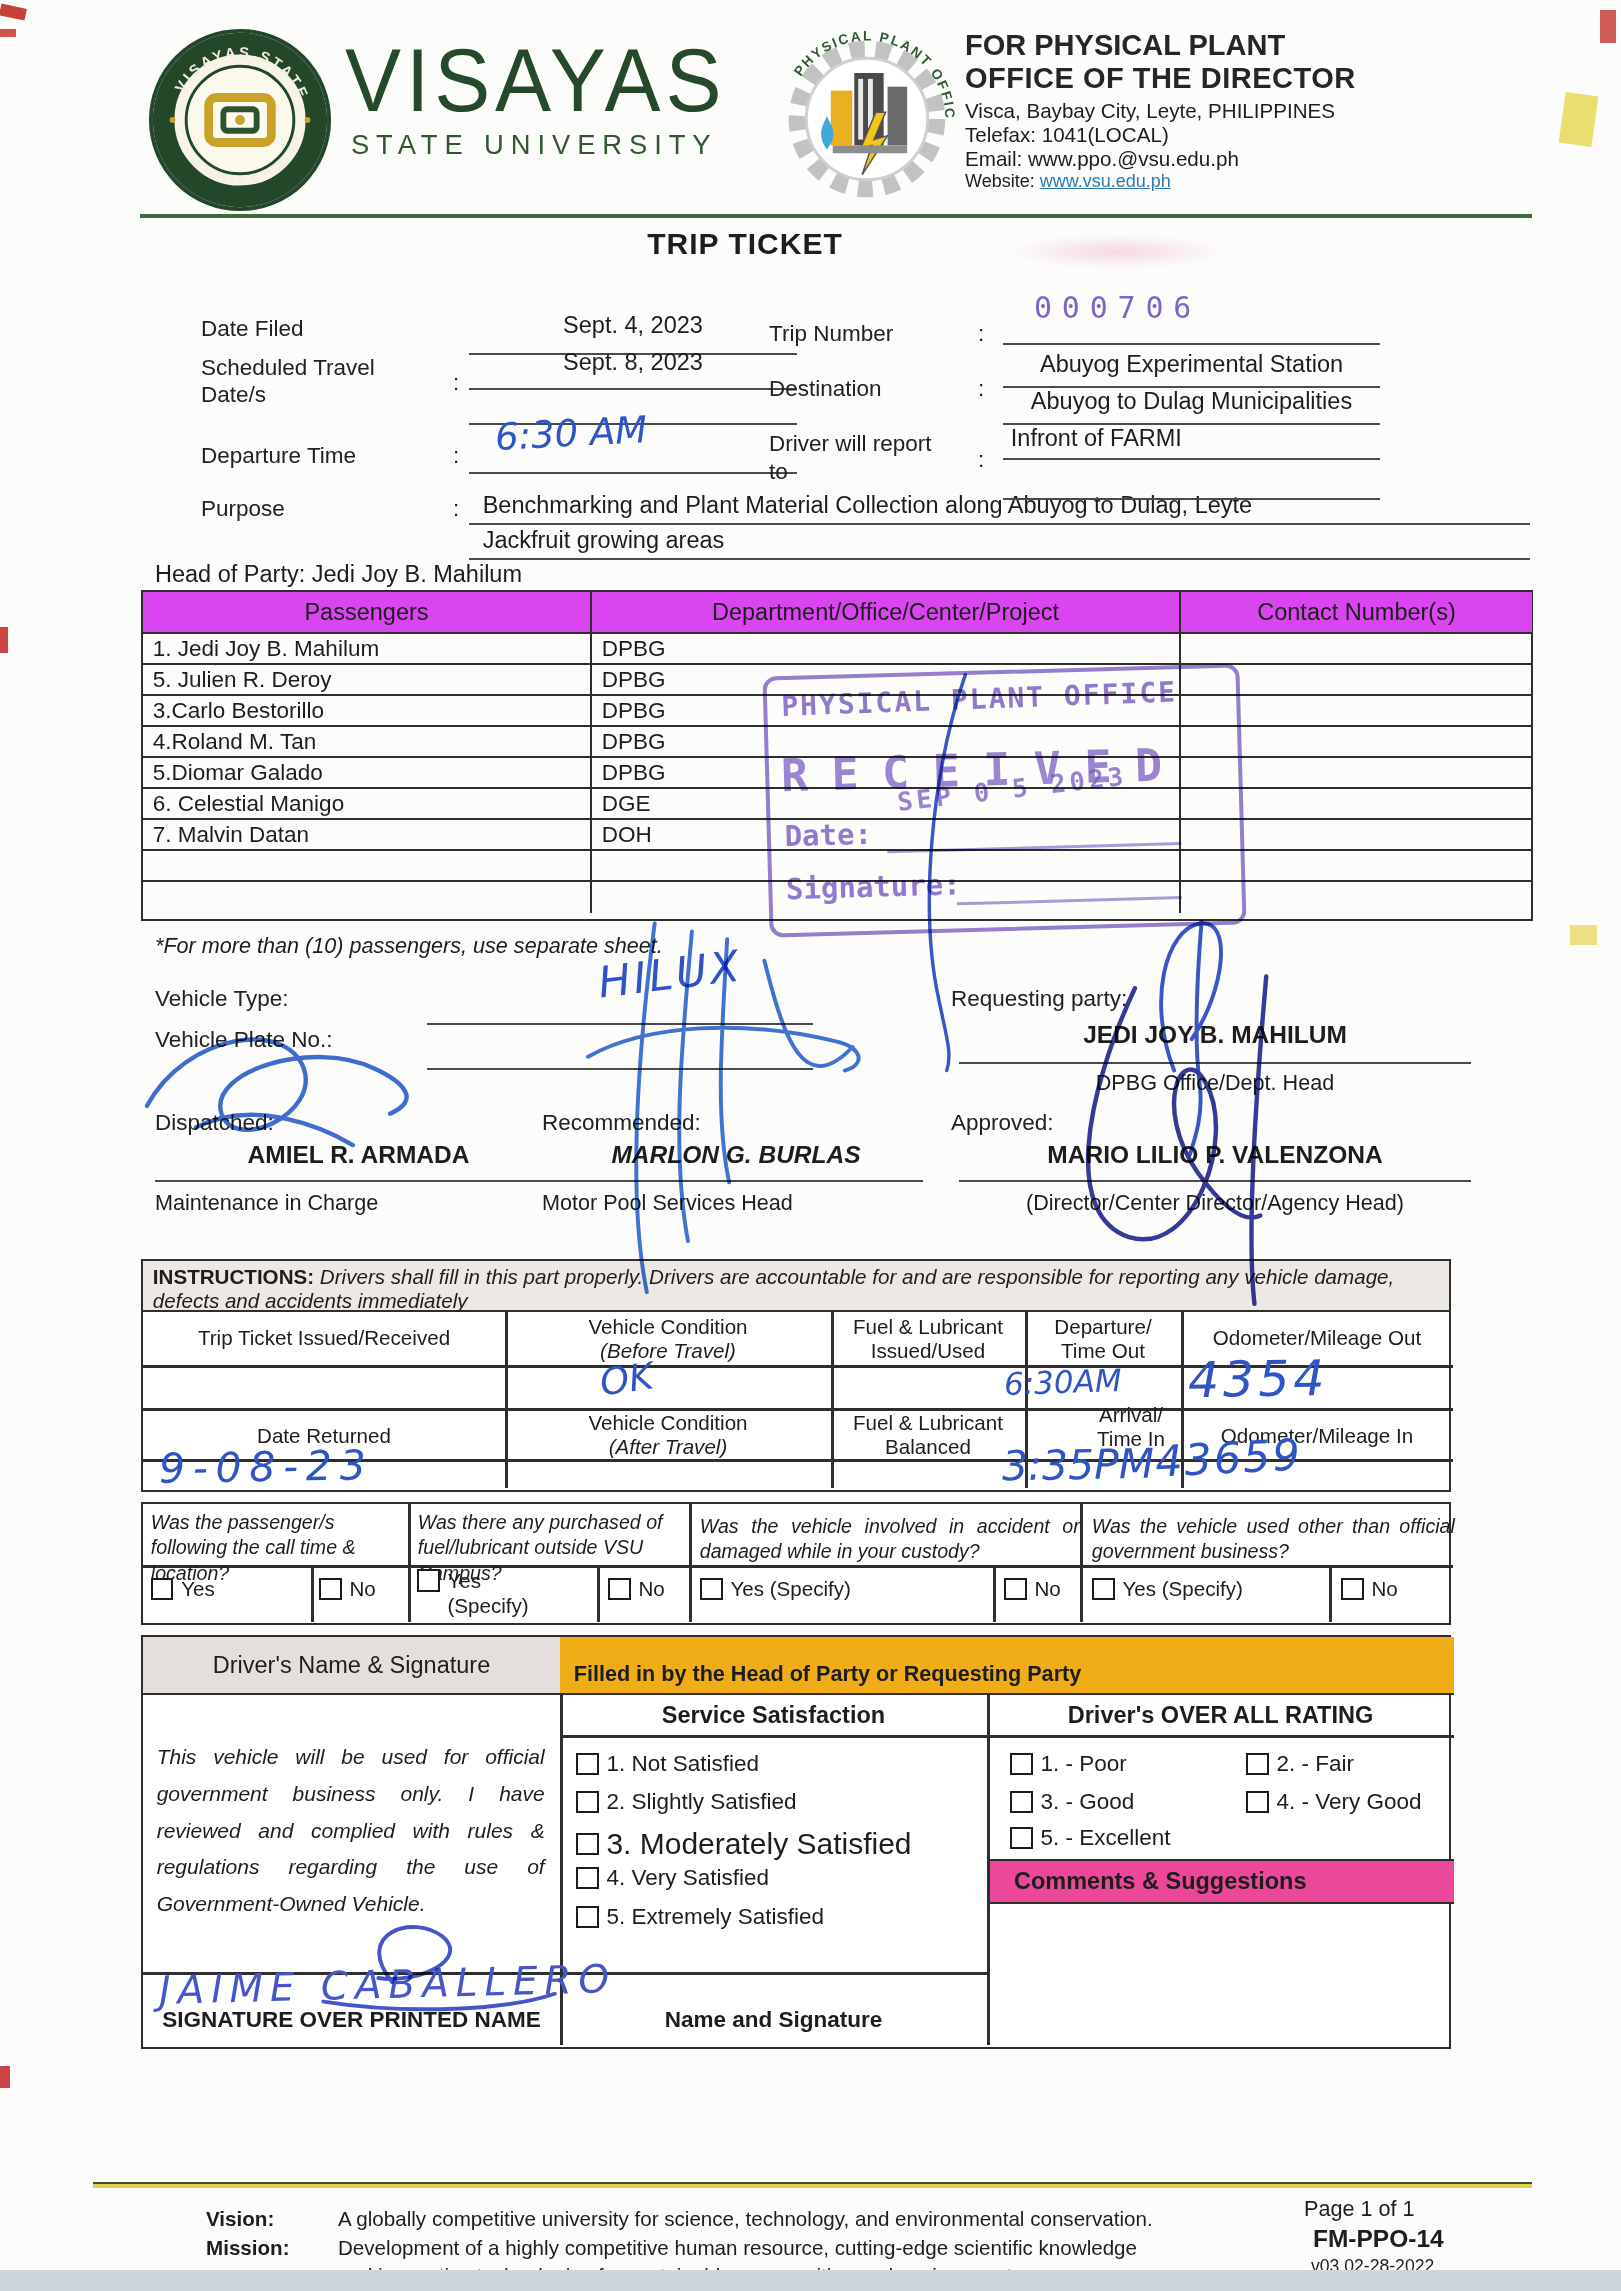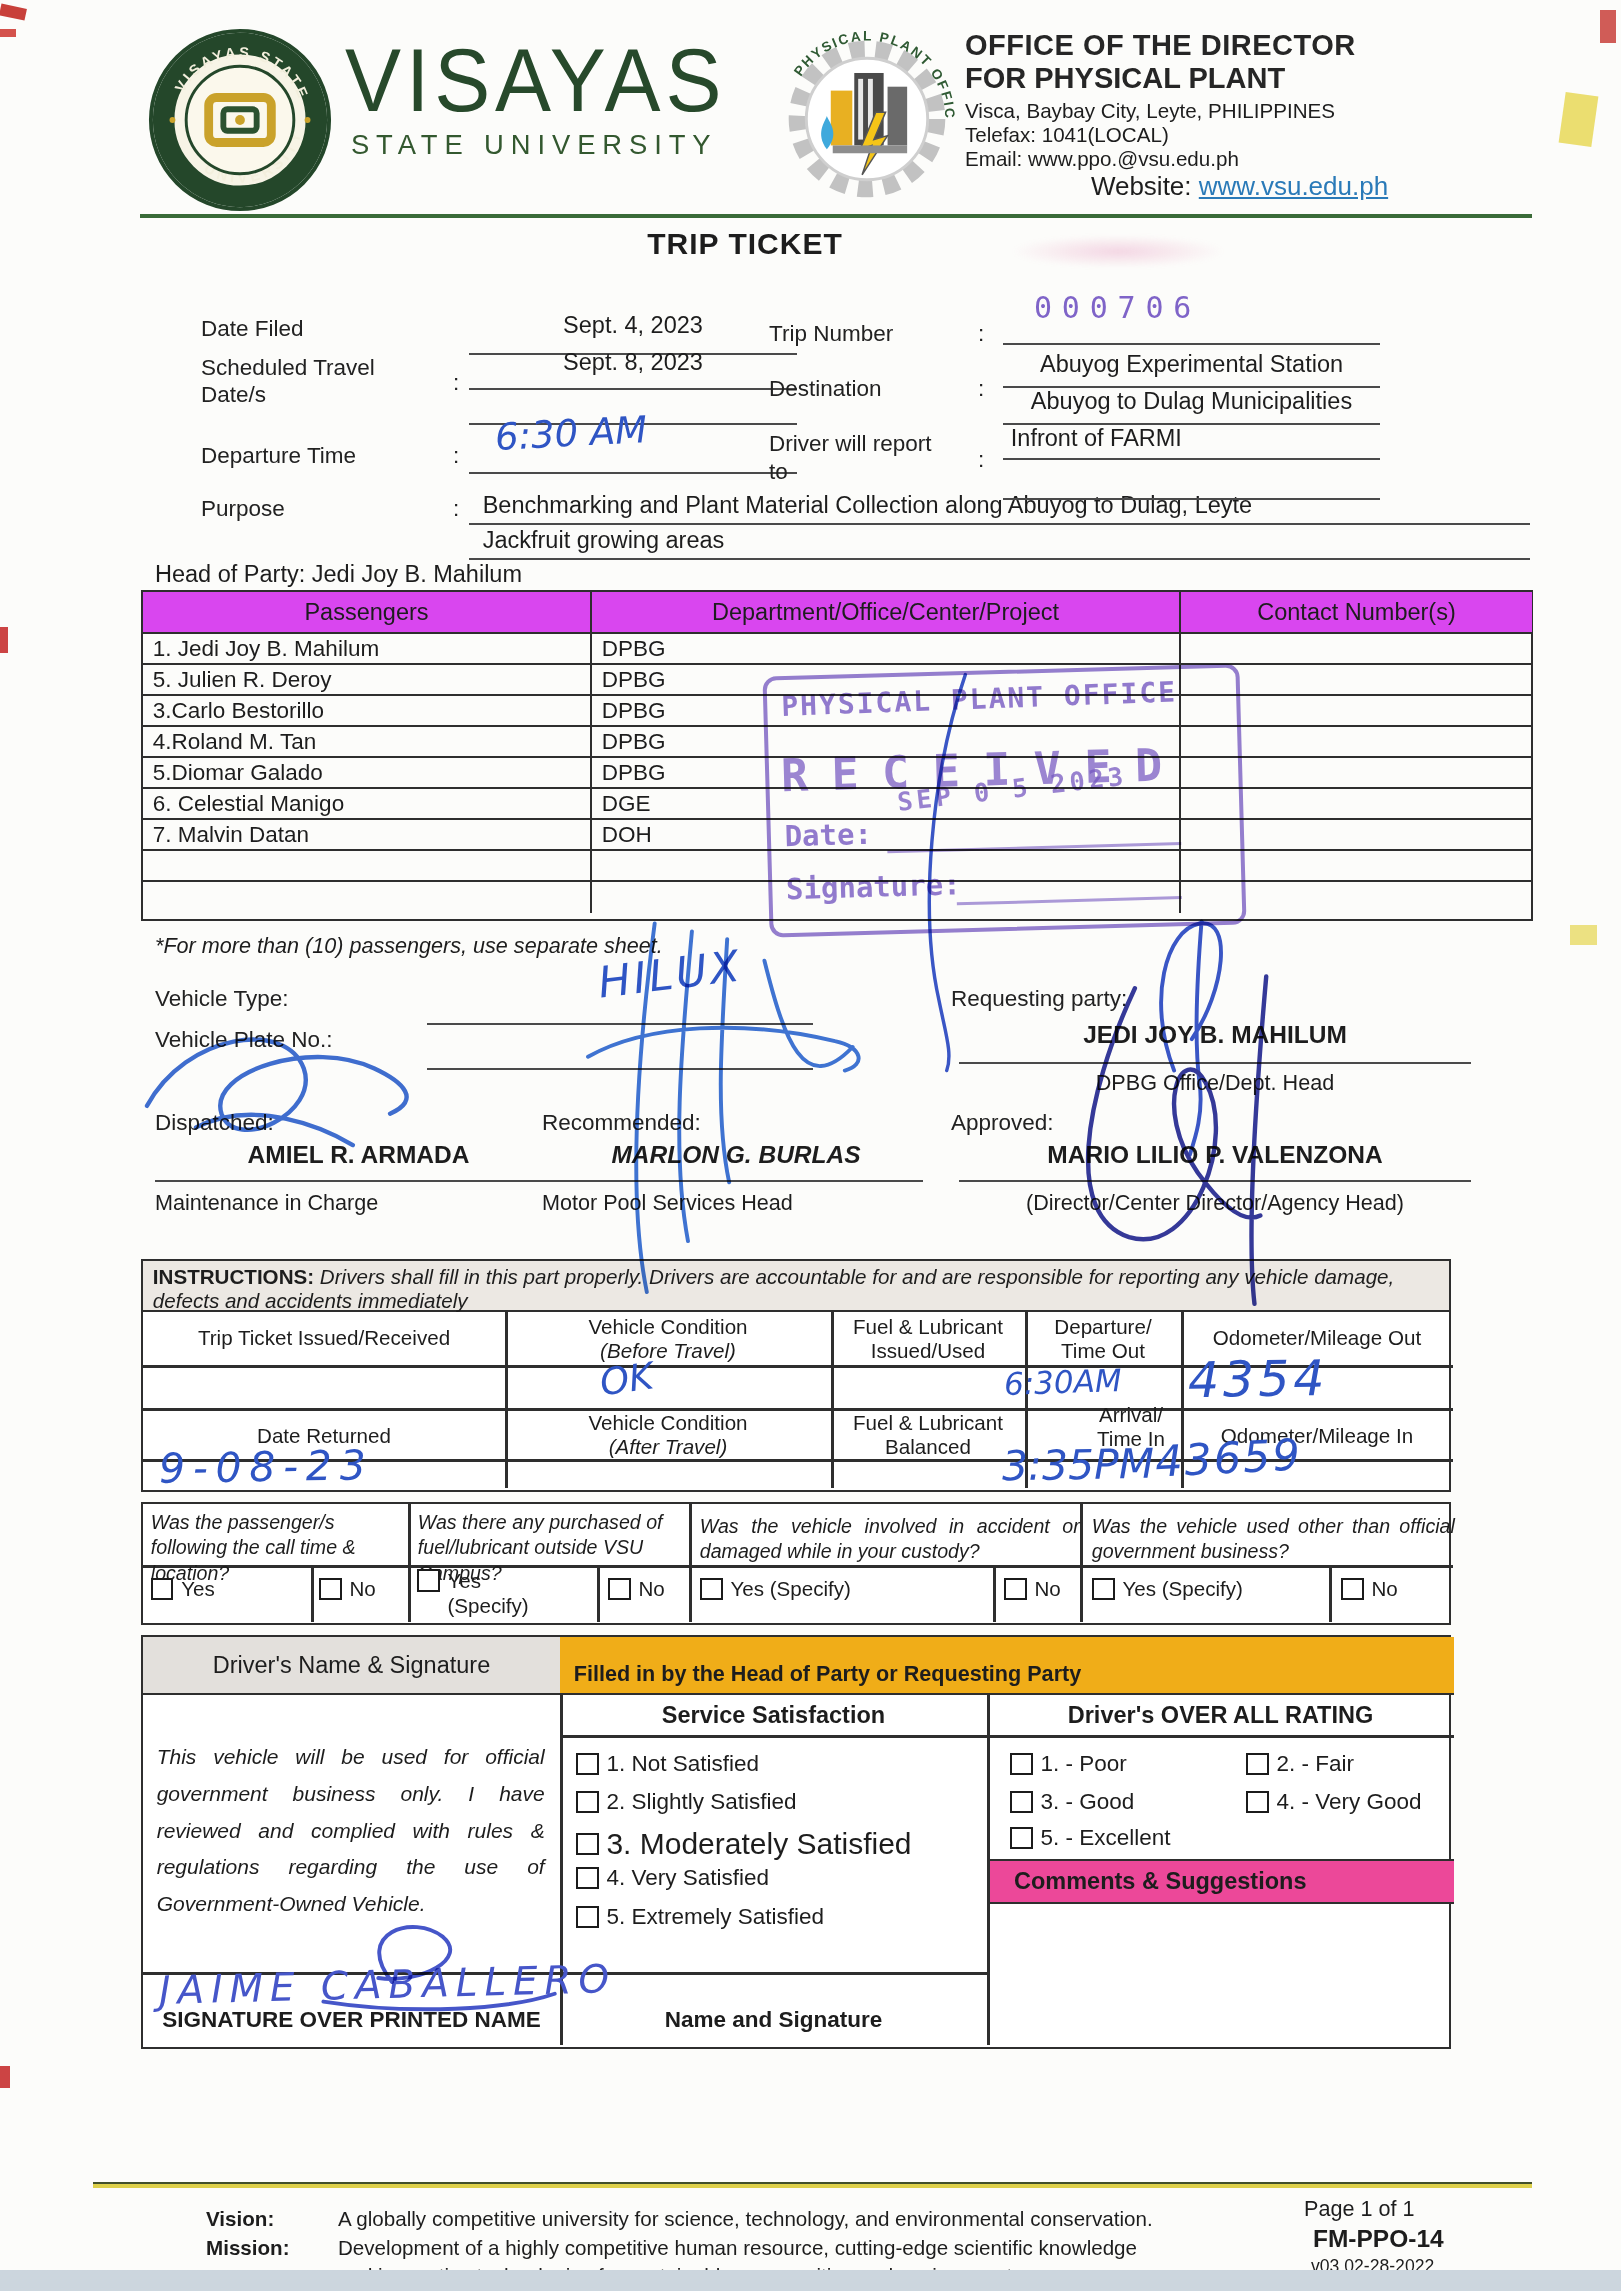--- a/index.html
+++ b/index.html
@@ -80,26 +80,26 @@
     <rect x="116" y="62" width="20" height="60" fill="#6a6a6a"></rect>
     <rect x="58" y="66" width="22" height="56" fill="#e8b022"></rect>
     <rect x="86" y="54" width="5" height="62" fill="#e9e9e9"></rect>
     <rect x="96" y="54" width="5" height="62" fill="#e9e9e9"></rect>
     <path d="M60,112 C48,96 58,84 60,78 C62,84 74,96 60,112 Z" fill="#3fa9dc" transform="translate(-6,14)"></path>
     <polygon points="104,88 88,126 100,122 90,152 116,112 102,116 114,88" fill="#f5c518" stroke="#555" stroke-width="1.5"></polygon>
     <rect x="60" y="122" width="76" height="8" fill="#8d8d8d"></rect>
   </svg>
 
   <div class="abs" style="left:965px;top:29px;width:549px;">
+    <div style="font-size:29px;font-weight:800;color:#262626;">FOR PHYSICAL PLANT</div>
     <div style="font-size:29px;font-weight:800;letter-spacing:0.5px;color:#262626;">OFFICE OF THE DIRECTOR</div>
-    <div style="font-size:29px;font-weight:800;color:#262626;">FOR PHYSICAL PLANT</div>
     <div style="font-size:20.6px;margin-top:3.9px;">Visca, Baybay City, Leyte, PHILIPPINES</div>
     <div style="font-size:20.6px;">Telefax: 1041(LOCAL)</div>
     <div style="font-size:20.6px;">Email: www.ppo.@vsu.edu.ph</div>
-    <div style="font-size:26px;text-align:center;">
+    <div style="font-size:18px;">
       <span>Website:</span>
       <span style="color:#2a7ab8;text-decoration:underline;">www.vsu.edu.ph</span>
     </div>
   </div>
 
   <div class="abs" style="left:140px;top:214px;width:1392px;height:3.9px;background:#3a6b38;"></div>
 
   <div class="abs b" style="left:0;top:227px;width:1490px;text-align:center;font-size:30px;letter-spacing:1px;">TRIP TICKET</div>
 
   <div class="abs lbl" style="left:201px;top:316px;">Date Filed</div>

